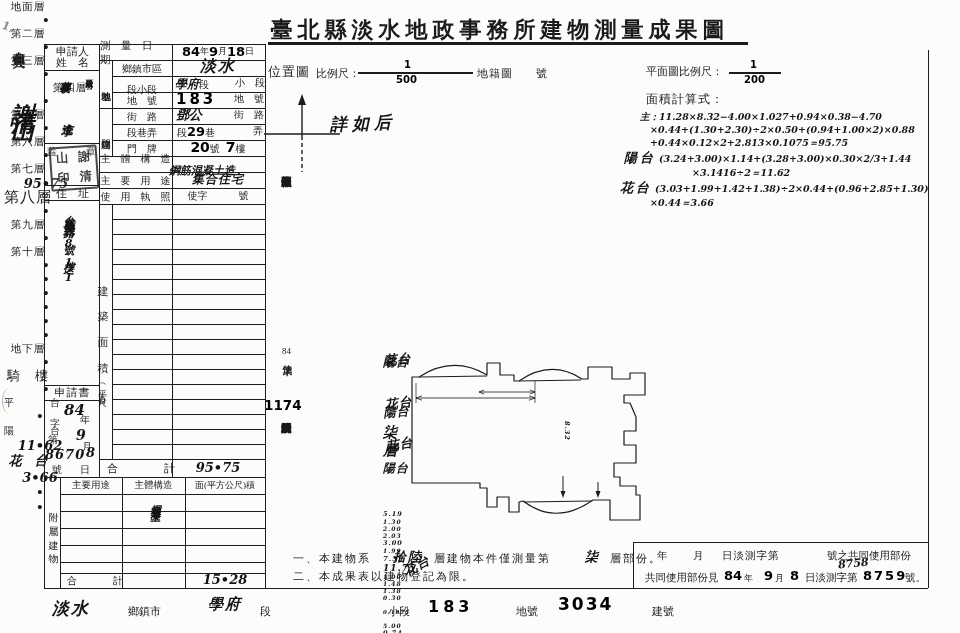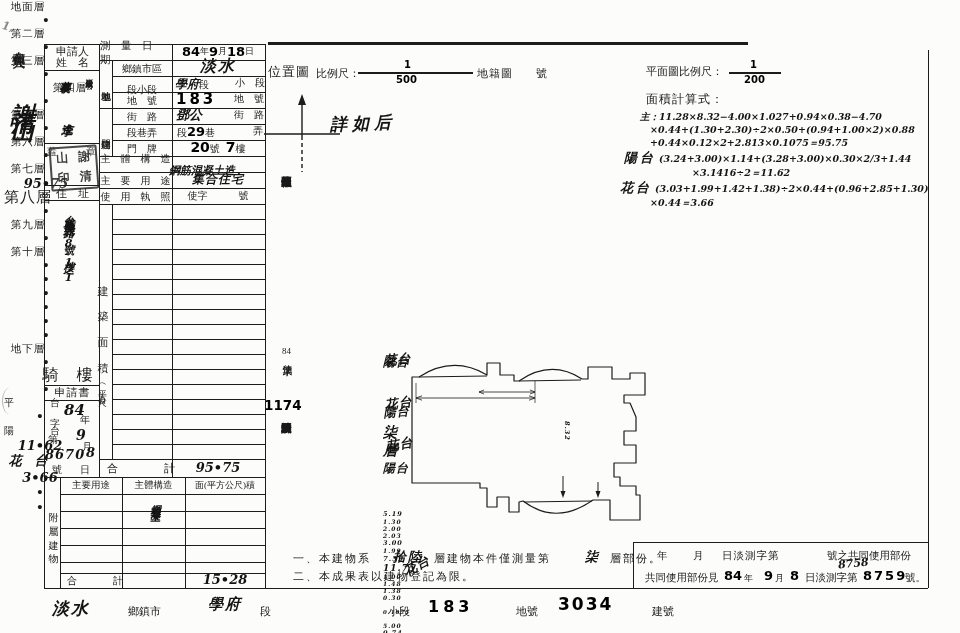--- a/index.html
+++ b/index.html
@@ -19,20 +19,21 @@
   #seal{border:2px solid #3a3a3a;color:#2e2e2e;display:grid;grid-template-columns:1fr 1fr;
         transform:rotate(-4deg);font-weight:bold;font-size:12px;text-align:center;
         line-height:18px;background:rgba(252,252,250,.2);border-radius:2px;opacity:.92;}
   svg{position:absolute;overflow:visible;}
 </style>
 </head>
 <body>
 
 <div id="page">
 
+  <div class="abs print" style="left:240px;top:15px;width:520px;text-align:center;font-size:22px;font-weight:bold;letter-spacing:5px;">臺北縣淡水地政事務所建物測量成果圖</div>
   <div class="hl" style="left:268px;top:42px;width:480px;height:3px;"></div>
 
   <div class="abs print vtext" style="left:10px;top:42px;font-size:12px;font-weight:bold;letter-spacing:2px;height:62px;">右代理人</div>
   <div class="abs hw vtext" style="left:8px;top:84px;font-size:23px;letter-spacing:8px;height:115px;">謝清山</div>
   <div class="abs hwd" style="left:2px;top:20px;font-size:11px;color:#8a8a88;transform:rotate(12deg);">1,</div>
   <div class="abs" style="left:2px;top:388px;width:14px;height:26px;border-left:1.5px solid #b5b5b2;border-radius:50%;"></div>
 
   <div class="abs print" style="left:46px;top:46px;width:53px;text-align:center;font-size:11px;line-height:11px;">
     <div>申請人</div>
     <div>姓　名</div>
@@ -319,21 +320,21 @@
     <div class="cellc dot" style="left: 172px; top: 324px; width: 92px; height: 14px;">•</div>
     <div class="print cellc" style="left: 114px; top: 340px; width: 56px; height: 13px; font-size: 10.5px; letter-spacing: 1px;">第十層</div>
     <div class="cellc dot" style="left: 172px; top: 339px; width: 92px; height: 14px;">•</div>
     <div class="cellc dot" style="left: 172px; top: 354px; width: 92px; height: 14px;">•</div>
     <div class="cellc dot" style="left: 172px; top: 369px; width: 92px; height: 14px;">•</div>
     <div class="cellc dot" style="left: 172px; top: 384px; width: 92px; height: 14px;">•</div>
     <div class="cellc dot" style="left: 172px; top: 399px; width: 92px; height: 14px;">•</div>
     <div class="cellc dot" style="left: 172px; top: 414px; width: 92px; height: 14px;">•</div>
     <div class="print cellc" style="left: 114px; top: 430px; width: 56px; height: 13px; font-size: 10.5px; letter-spacing: 1px;">地下層</div>
     <div class="cellc dot" style="left: 172px; top: 429px; width: 92px; height: 14px;">•</div>
-    <div class="print cellc" style="left: 114px; top: 445px; width: 56px; height: 13px; font-size: 16px; letter-spacing: 1px; padding-left: 40px;">騎　樓</div>
+    <div class="print cellc" style="left: 114px; top: 445px; width: 56px; height: 13px; font-size: 13px; letter-spacing: 1px;">騎　樓</div>
     <div class="cellc dot" style="left: 172px; top: 444px; width: 92px; height: 14px;">•</div>
     <div class="between" style="left: 62px; top: 496px; width: 56px; height: 13px; padding: 0px 4px; font-size: 10px;">
       <div class="print" style="">平</div>
       <div class="print" style="">台</div>
     </div>
     <div class="cellc dot" style="left: 185px; top: 494px; width: 80px; height: 15px;">•</div>
     <div class="between" style="left: 62px; top: 513px; width: 56px; height: 13px; padding: 0px 4px; font-size: 10px;">
       <div class="print" style="">陽</div>
       <div class="print" style="">台</div>
     </div>

